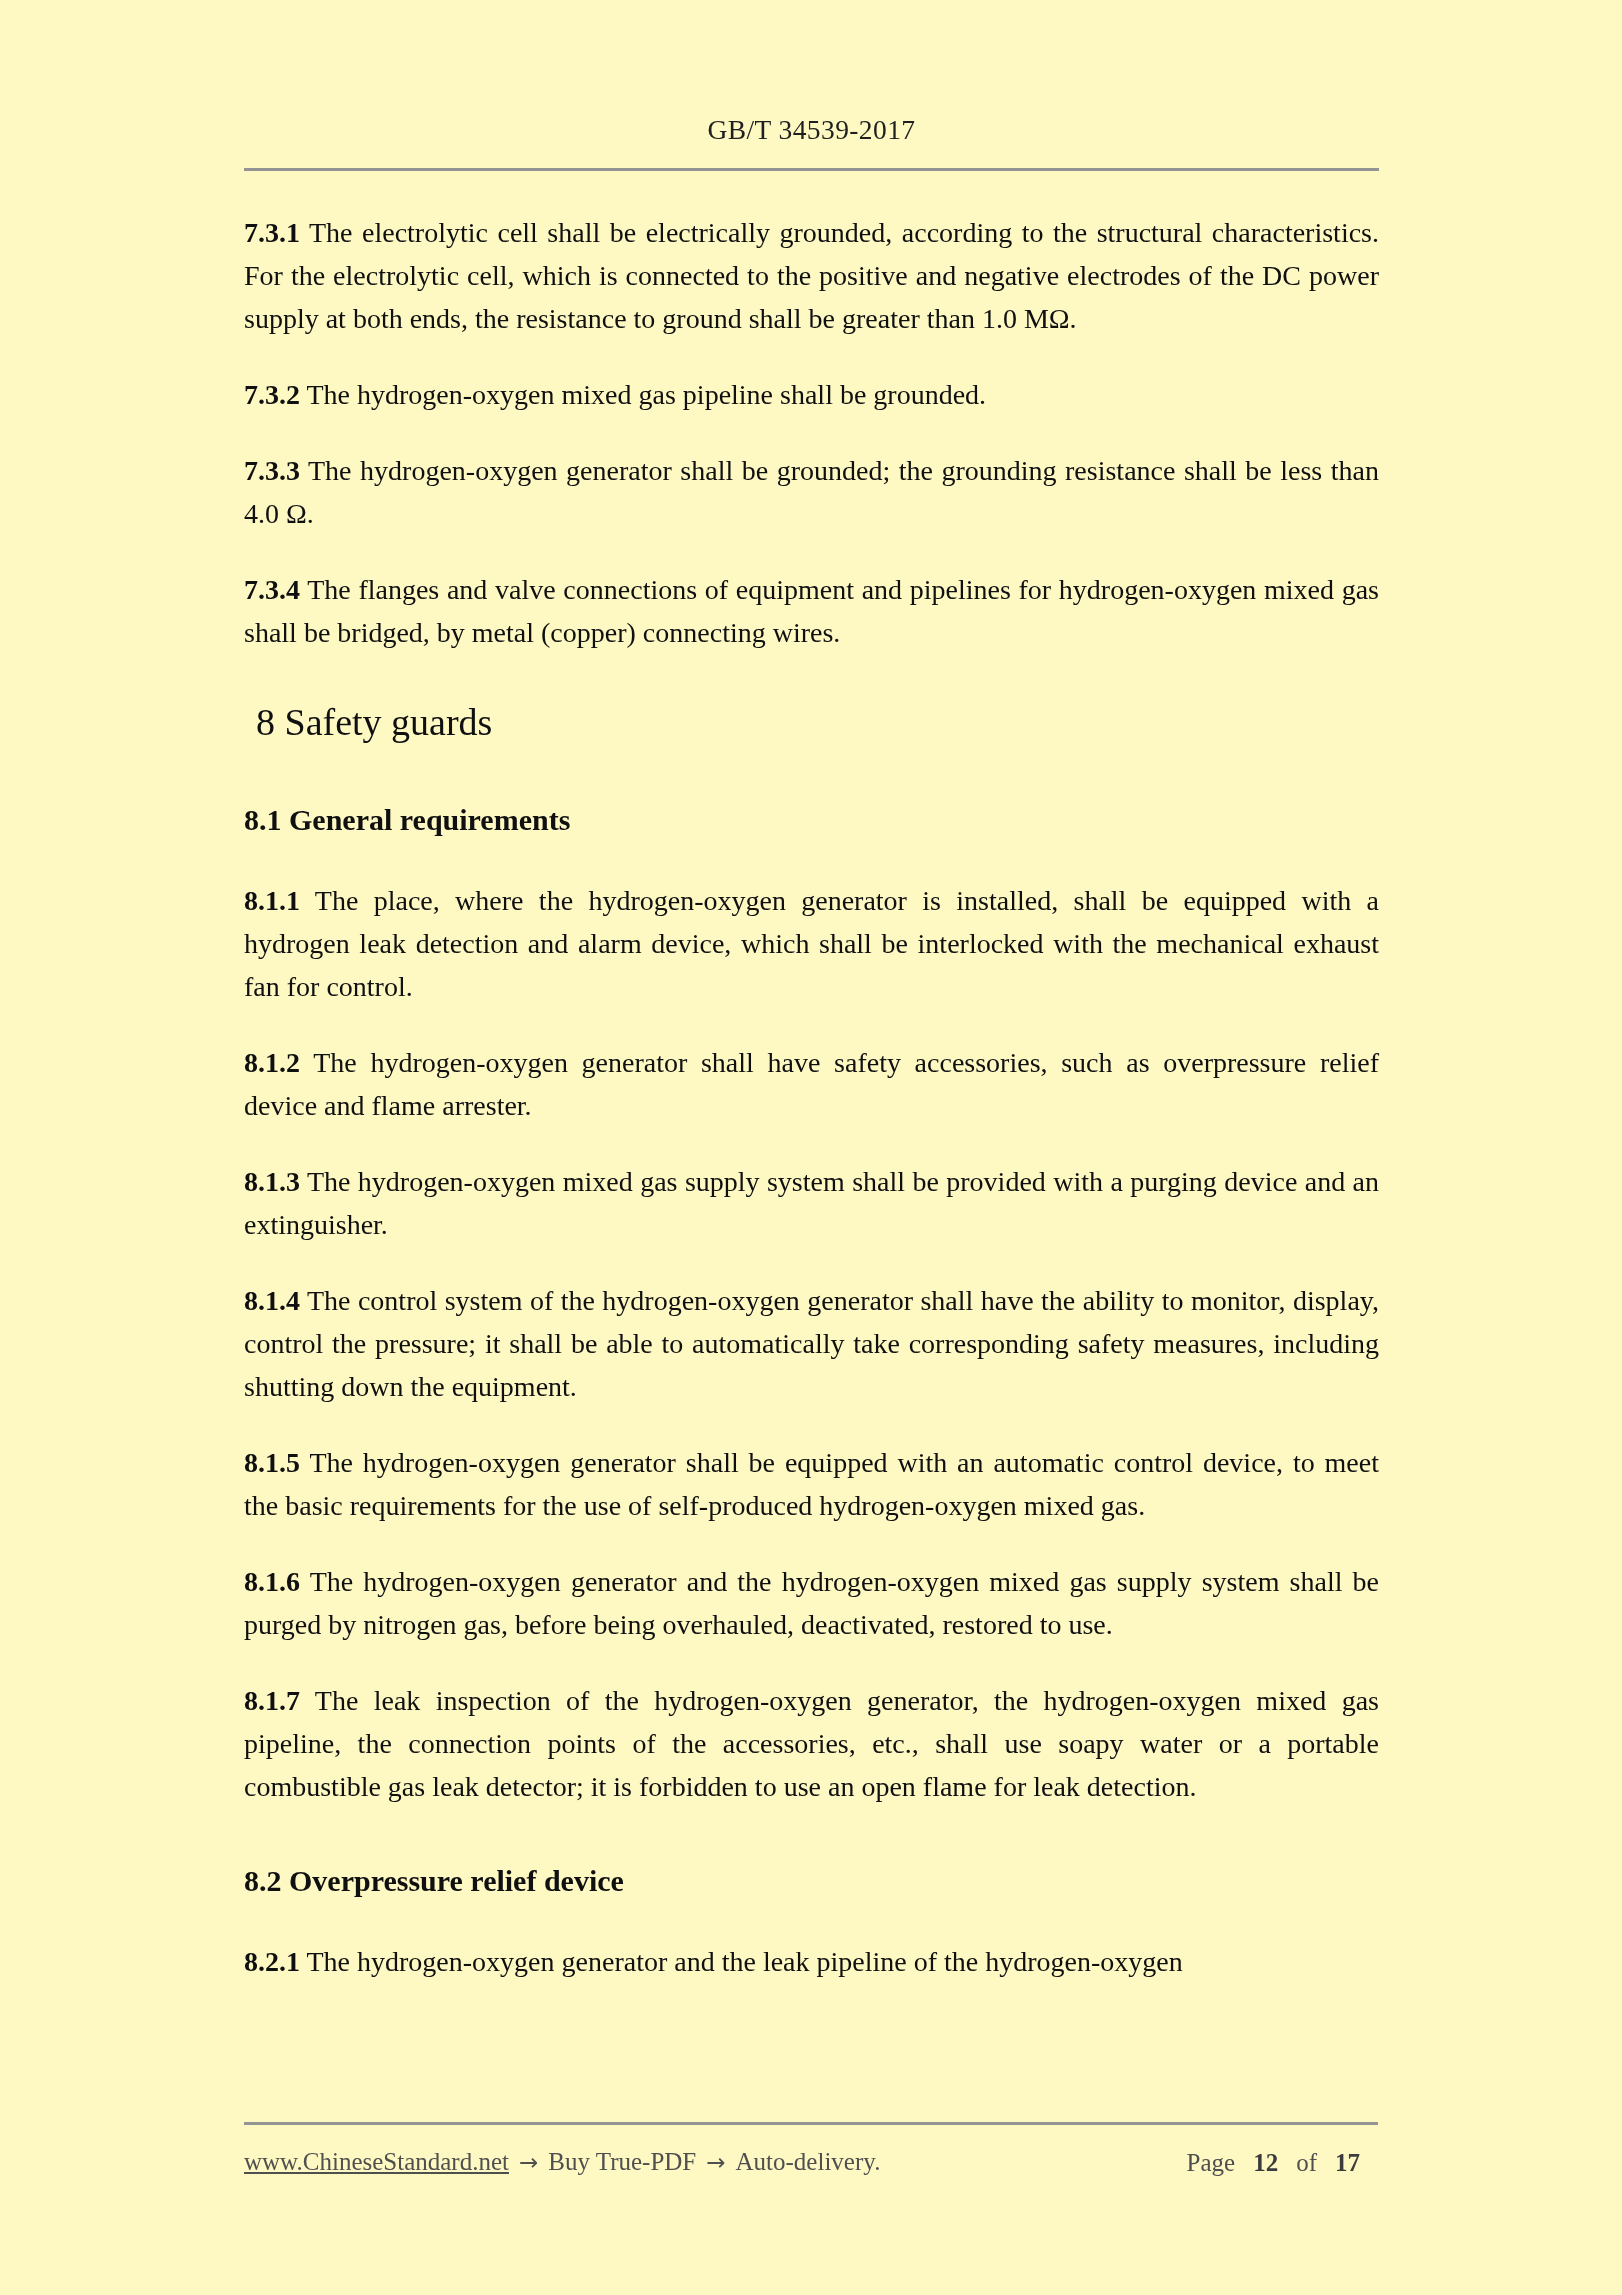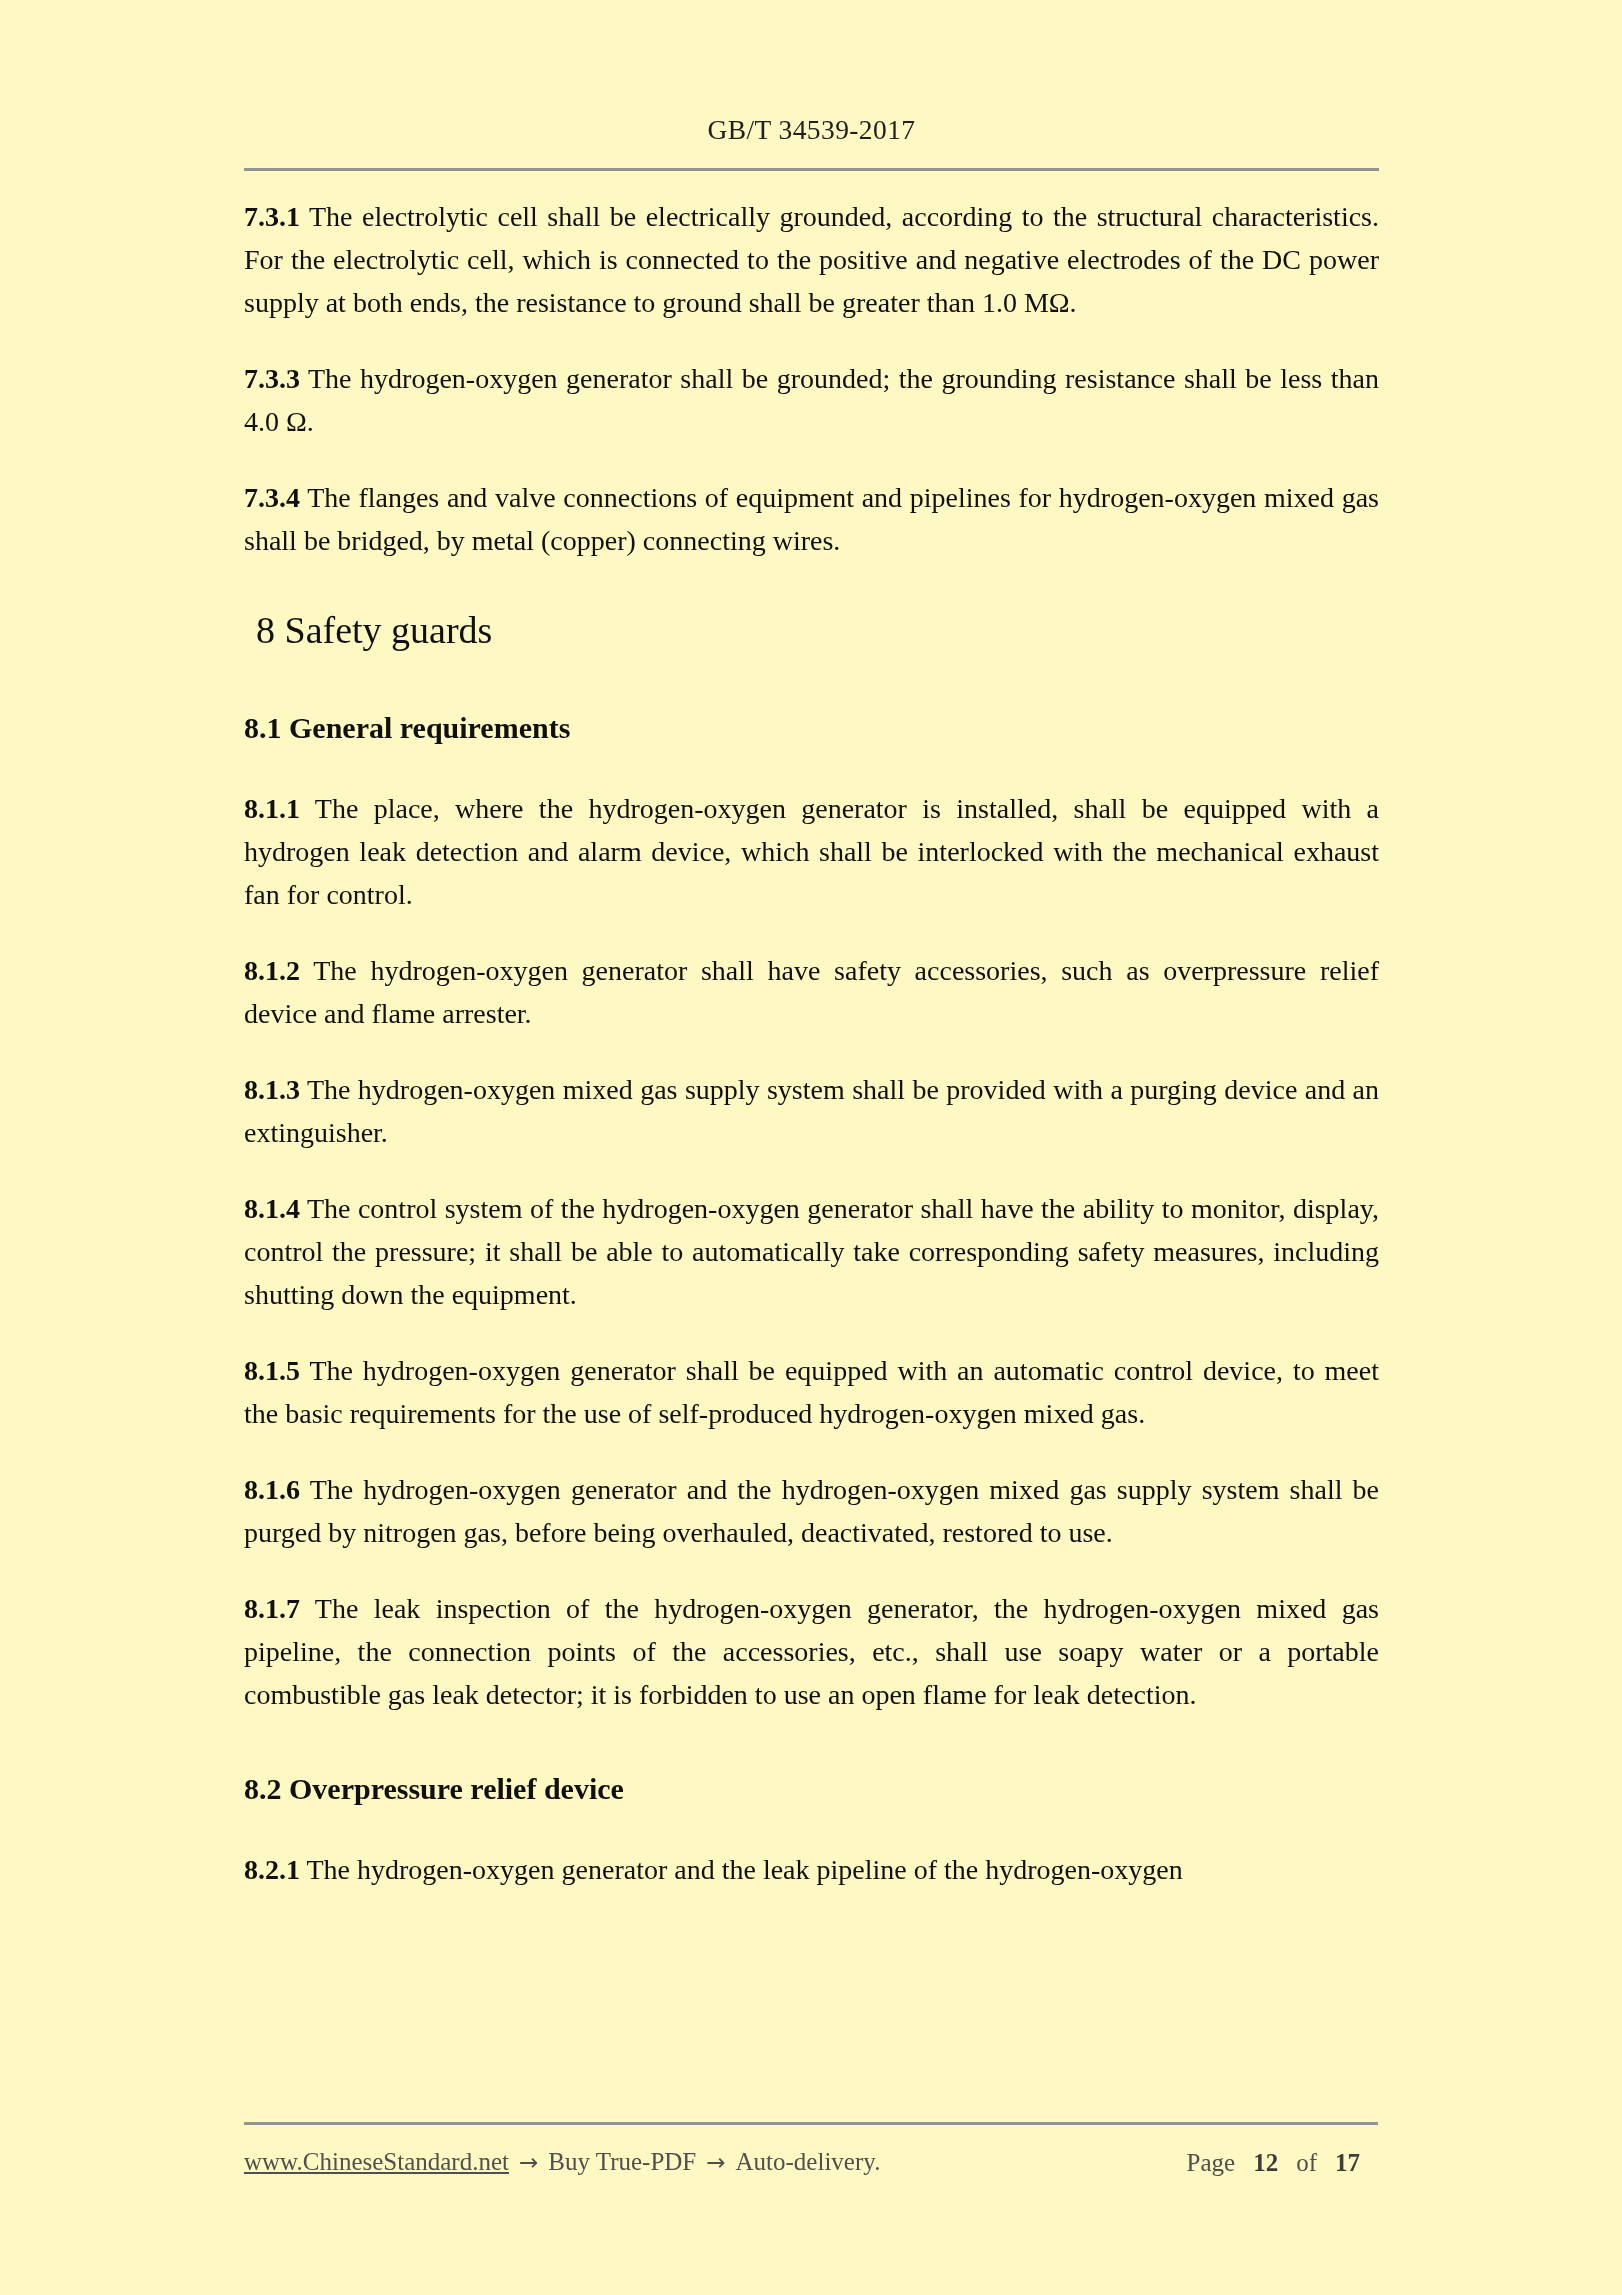--- a/index.html
+++ b/index.html
@@ -32,21 +32,21 @@
     margin-top: 22px;
     border: 0;
   }
   p.clause {
     font-size: 28px;
     line-height: 43px;
     text-align: justify;
     margin: 0 0 33px 0;
   }
   p.clause.first {
-    margin-top: 24px;
+    margin-top: 40px;
   }
   p.clause .num {
     font-weight: bold;
   }
   h1.section-title {
     font-size: 38px;
     line-height: 50px;
     font-weight: normal;
     margin: 43px 0 48px 12px;
   }
@@ -105,20 +105,21 @@
 <body>
 
 <div class="page">
   <div class="content">
 
     <div class="doc-header">GB/T 34539-2017</div>
     <div class="top-rule"></div>
 
     <p class="clause first"><span class="num">7.3.1</span> <span class="txt">The electrolytic cell shall be electrically grounded, according to the structural characteristics. For the electrolytic cell, which is connected to the positive and negative electrodes of the DC power supply at both ends, the resistance to ground shall be greater than 1.0 MΩ.</span></p>
 
+    <p class="clause"><span class="num">7.3.2</span> <span class="txt">The hydrogen-oxygen mixed gas pipeline shall be grounded.</span></p>
 
     <p class="clause"><span class="num">7.3.3</span> <span class="txt">The hydrogen-oxygen generator shall be grounded; the grounding resistance shall be less than 4.0 Ω.</span></p>
 
     <p class="clause"><span class="num">7.3.4</span> <span class="txt">The flanges and valve connections of equipment and pipelines for hydrogen-oxygen mixed gas shall be bridged, by metal (copper) connecting wires.</span></p>
 
     <h1 class="section-title">8 Safety guards</h1>
 
     <h2 class="subsection-title">8.1 General requirements</h2>
 
     <p class="clause"><span class="num">8.1.1</span> <span class="txt">The place, where the hydrogen-oxygen generator is installed, shall be equipped with a hydrogen leak detection and alarm device, which shall be interlocked with the mechanical exhaust fan for control.</span></p>

